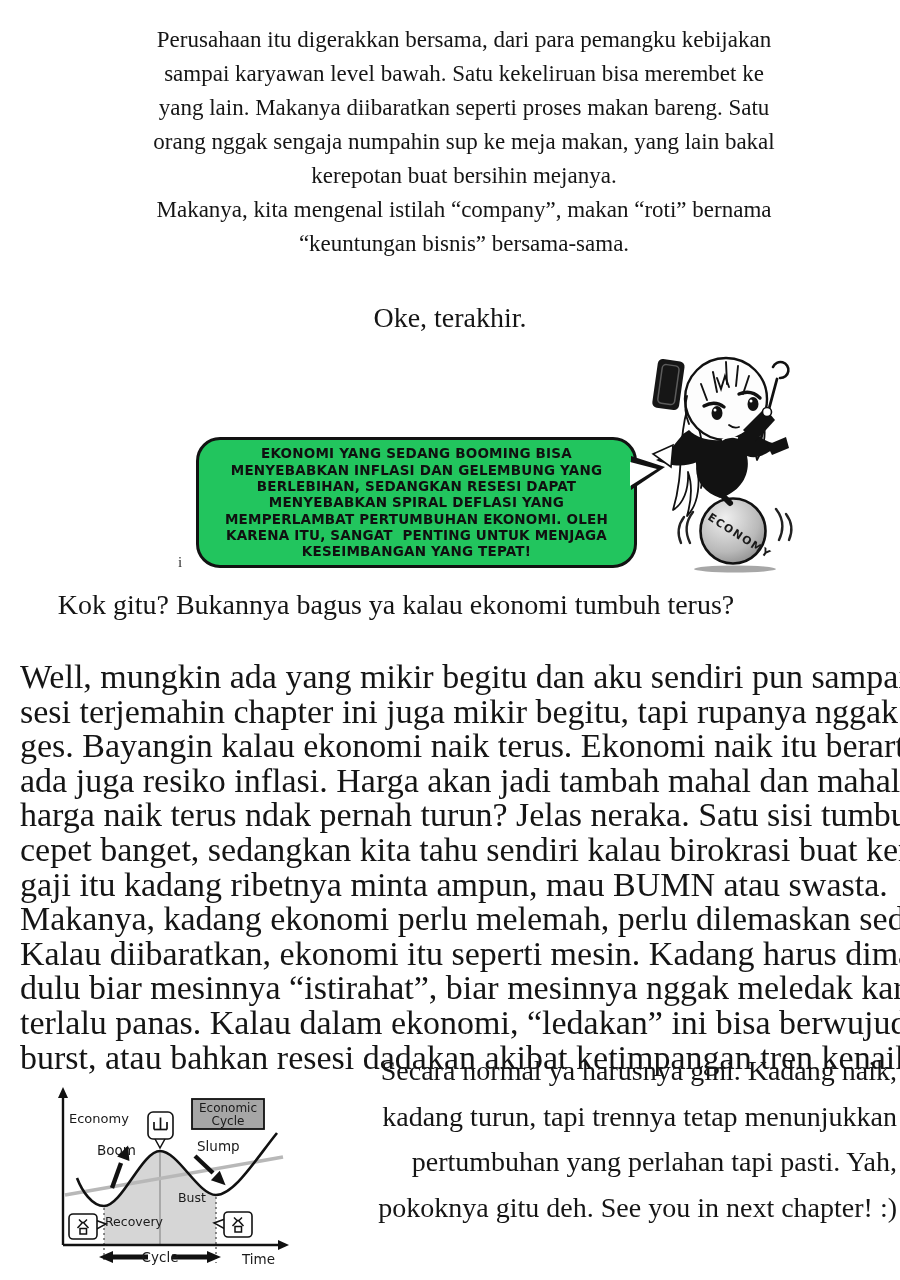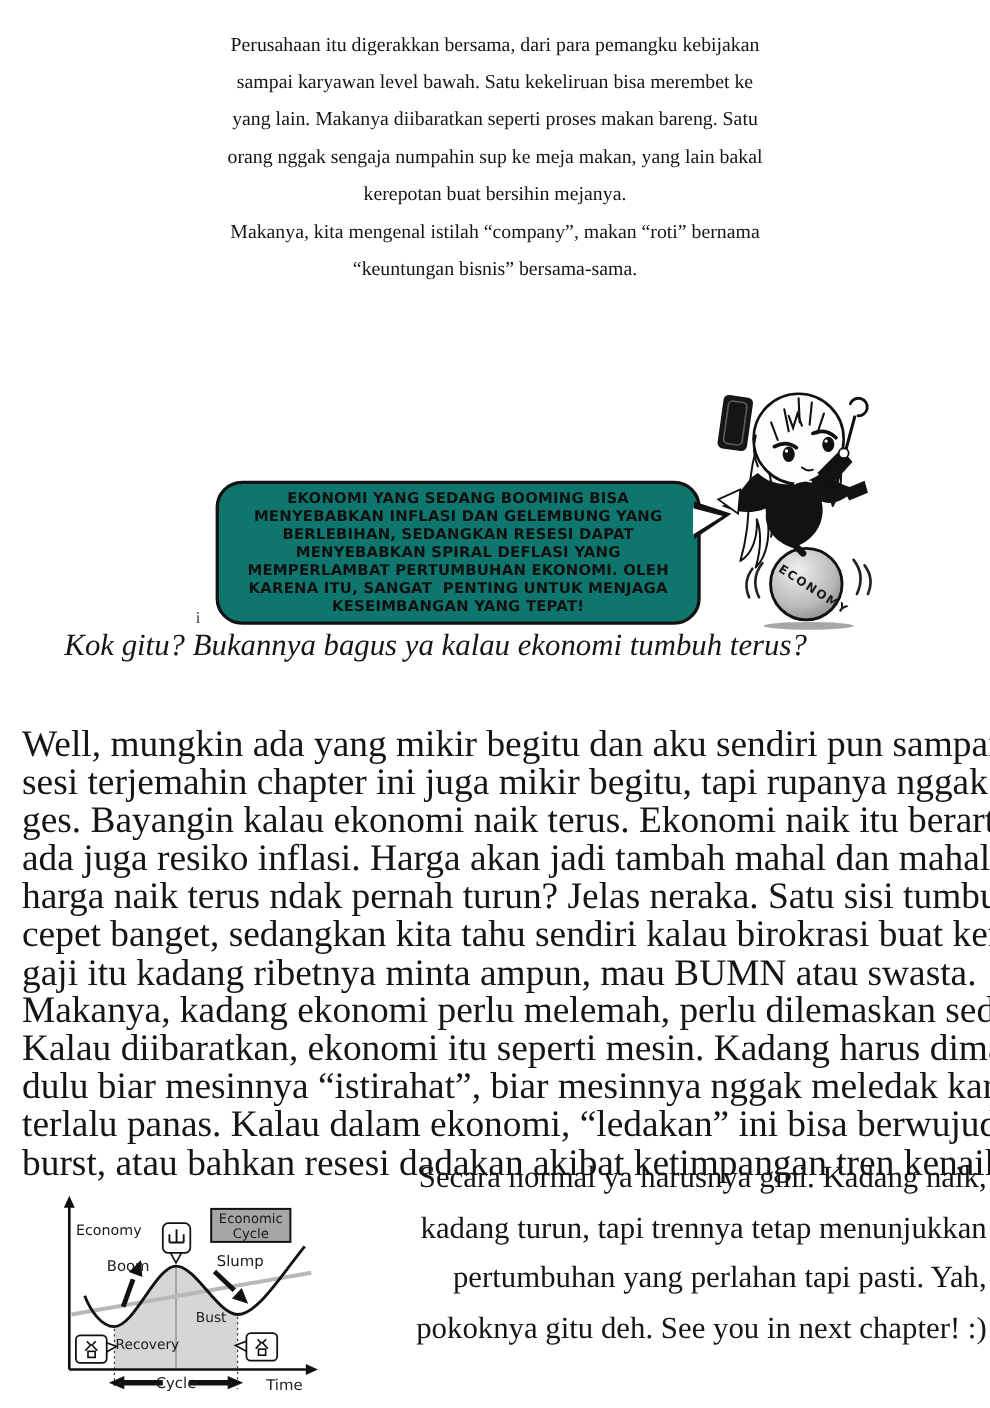--- a/index.html
+++ b/index.html
@@ -1,52 +1,53 @@
 <!DOCTYPE html>
 <html><head>
 <meta charset="utf-8">
 <style>
   html,body{margin:0;padding:0;background:#ffffff;}
   .page{position:relative;width:900px;height:1280px;background:#fff;overflow:hidden;
         font-family:"Liberation Serif",serif;color:#151515;}
   .abs{position:absolute;}
   .lines{white-space:pre;}
   .serif-center{text-align:center;}
-  #intro{top:23px;left:20px;width:860px;font-size:18px;line-height:34px;}
+  #intro{top:23px;left:34px;width:860px;font-size:23px;line-height:34px;}
   #oke-line{top:301px;left:0;width:900px;font-size:28px;line-height:34px;}
   #narration{top:358px;left:177px;font-size:19px;line-height:29.5px;text-align:left;color:#1b1b1b;}
-  .bubble{top:437px;left:196px;width:441px;height:131px;background:#0f766e;border:3px solid #121212;
+  .bubble{top:437px;left:196px;width:441px;height:131px;background:#22c55e;border:3px solid #121212;
           border-radius:24px;box-sizing:border-box;display:flex;align-items:center;justify-content:center;}
   .bubble-text{font-family:"DejaVu Sans",sans-serif;font-weight:bold;font-size:13.5px;
                line-height:16.3px;letter-spacing:.2px;text-align:center;color:#101010;white-space:pre;}
   .bubble-tail-border{position:absolute;right:-31px;top:16px;width:0;height:0;
       border-top:11px solid transparent;border-bottom:23px solid transparent;border-left:34px solid #121212;}
   .bubble-tail-fill{position:absolute;right:-23px;top:22px;width:0;height:0;
       border-top:7px solid transparent;border-bottom:17px solid transparent;border-left:27px solid #ffffff;}
   #stray-mark{top:554px;left:178px;font-size:15px;color:#333;}
   #chibi{top:350px;left:643px;width:158px;height:235px;}
-  #question-line{top:570px;left:0;width:792px;font-size:28px;line-height:34px;font-style:italic;}
+  #question-line{top:588px;left:0;width:792px;font-size:28px;line-height:34px;}
   #commentary{top:660px;left:20px;width:860px;font-size:34px;line-height:34.6px;}
   #diagram{top:1085px;left:48px;width:245px;height:195px;}
   #closing-text{top:1048px;left:299px;width:598px;font-size:28px;line-height:45.5px;text-align:right;}
   svg text{font-family:"DejaVu Sans",sans-serif;fill:#1a1a1a;}
 </style>
 </head>
 <body>
 
 <div class="page">
 
   <div id="intro" class="abs lines serif-center">Perusahaan itu digerakkan bersama, dari para pemangku kebijakan
 sampai karyawan level bawah. Satu kekeliruan bisa merembet ke
 yang lain. Makanya diibaratkan seperti proses makan bareng. Satu
 orang nggak sengaja numpahin sup ke meja makan, yang lain bakal
 kerepotan buat bersihin mejanya.
 Makanya, kita mengenal istilah “company”, makan “roti” bernama
 “keuntungan bisnis” bersama-sama.</div>
 
+  <div id="oke-line" class="abs serif-center">Oke, terakhir.</div>
 
 
   <div class="bubble abs">
     <div class="bubble-text">EKONOMI YANG SEDANG BOOMING BISA
 MENYEBABKAN INFLASI DAN GELEMBUNG YANG
 BERLEBIHAN, SEDANGKAN RESESI DAPAT
 MENYEBABKAN SPIRAL DEFLASI YANG
 MEMPERLAMBAT PERTUMBUHAN EKONOMI. OLEH
 KARENA ITU, SANGAT  PENTING UNTUK MENJAGA
 KESEIMBANGAN YANG TEPAT!</div>

